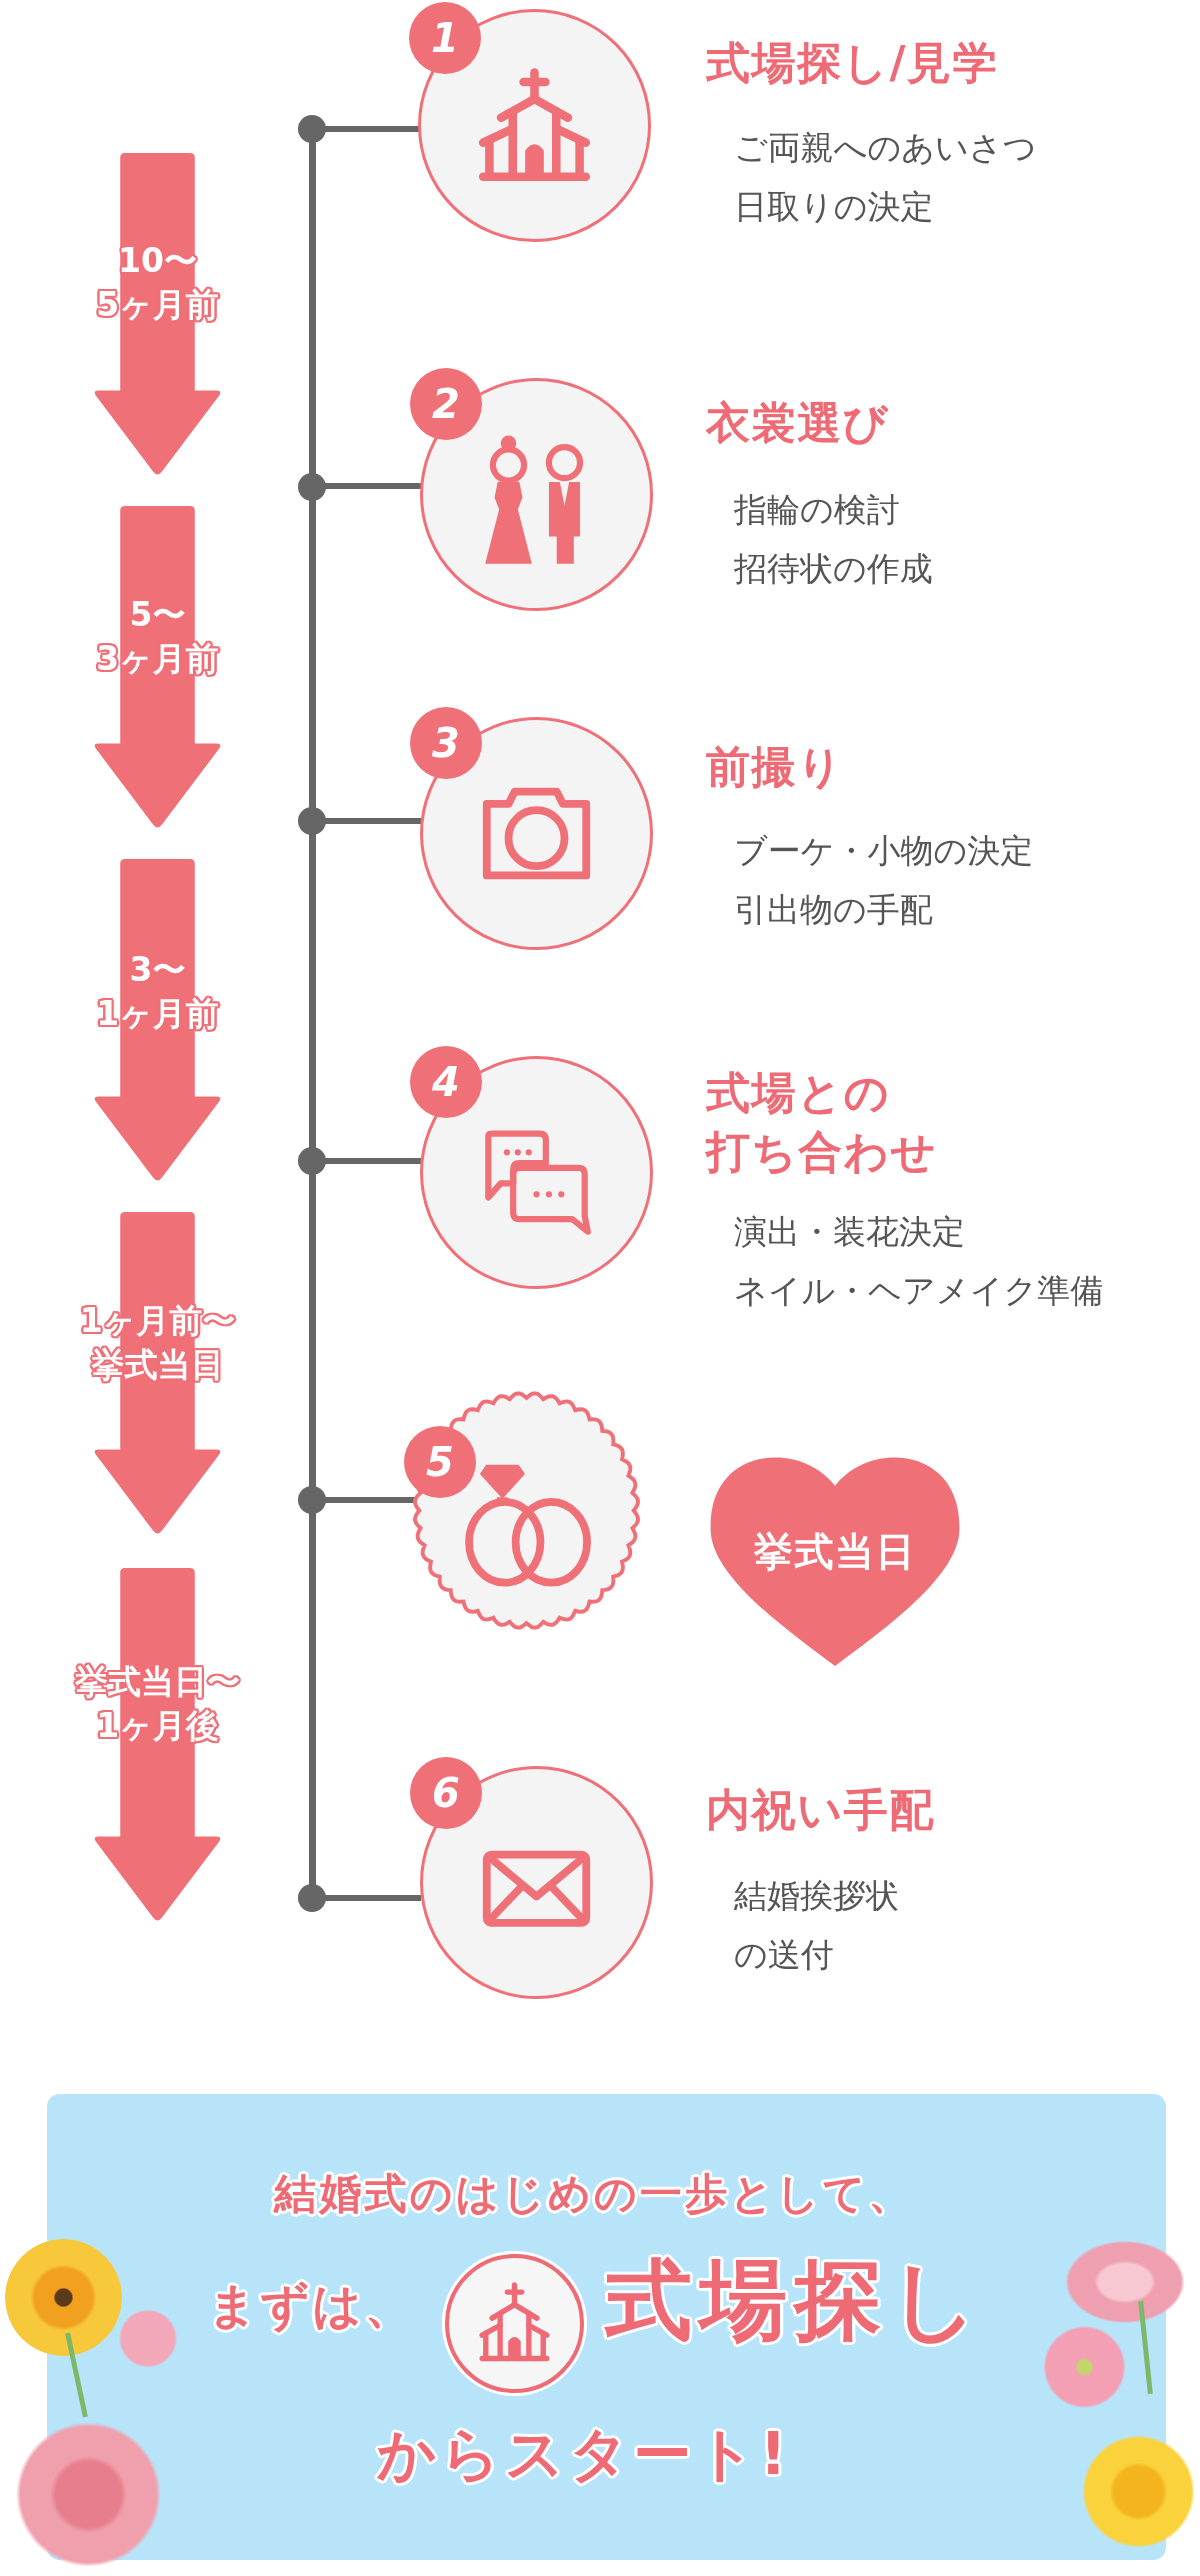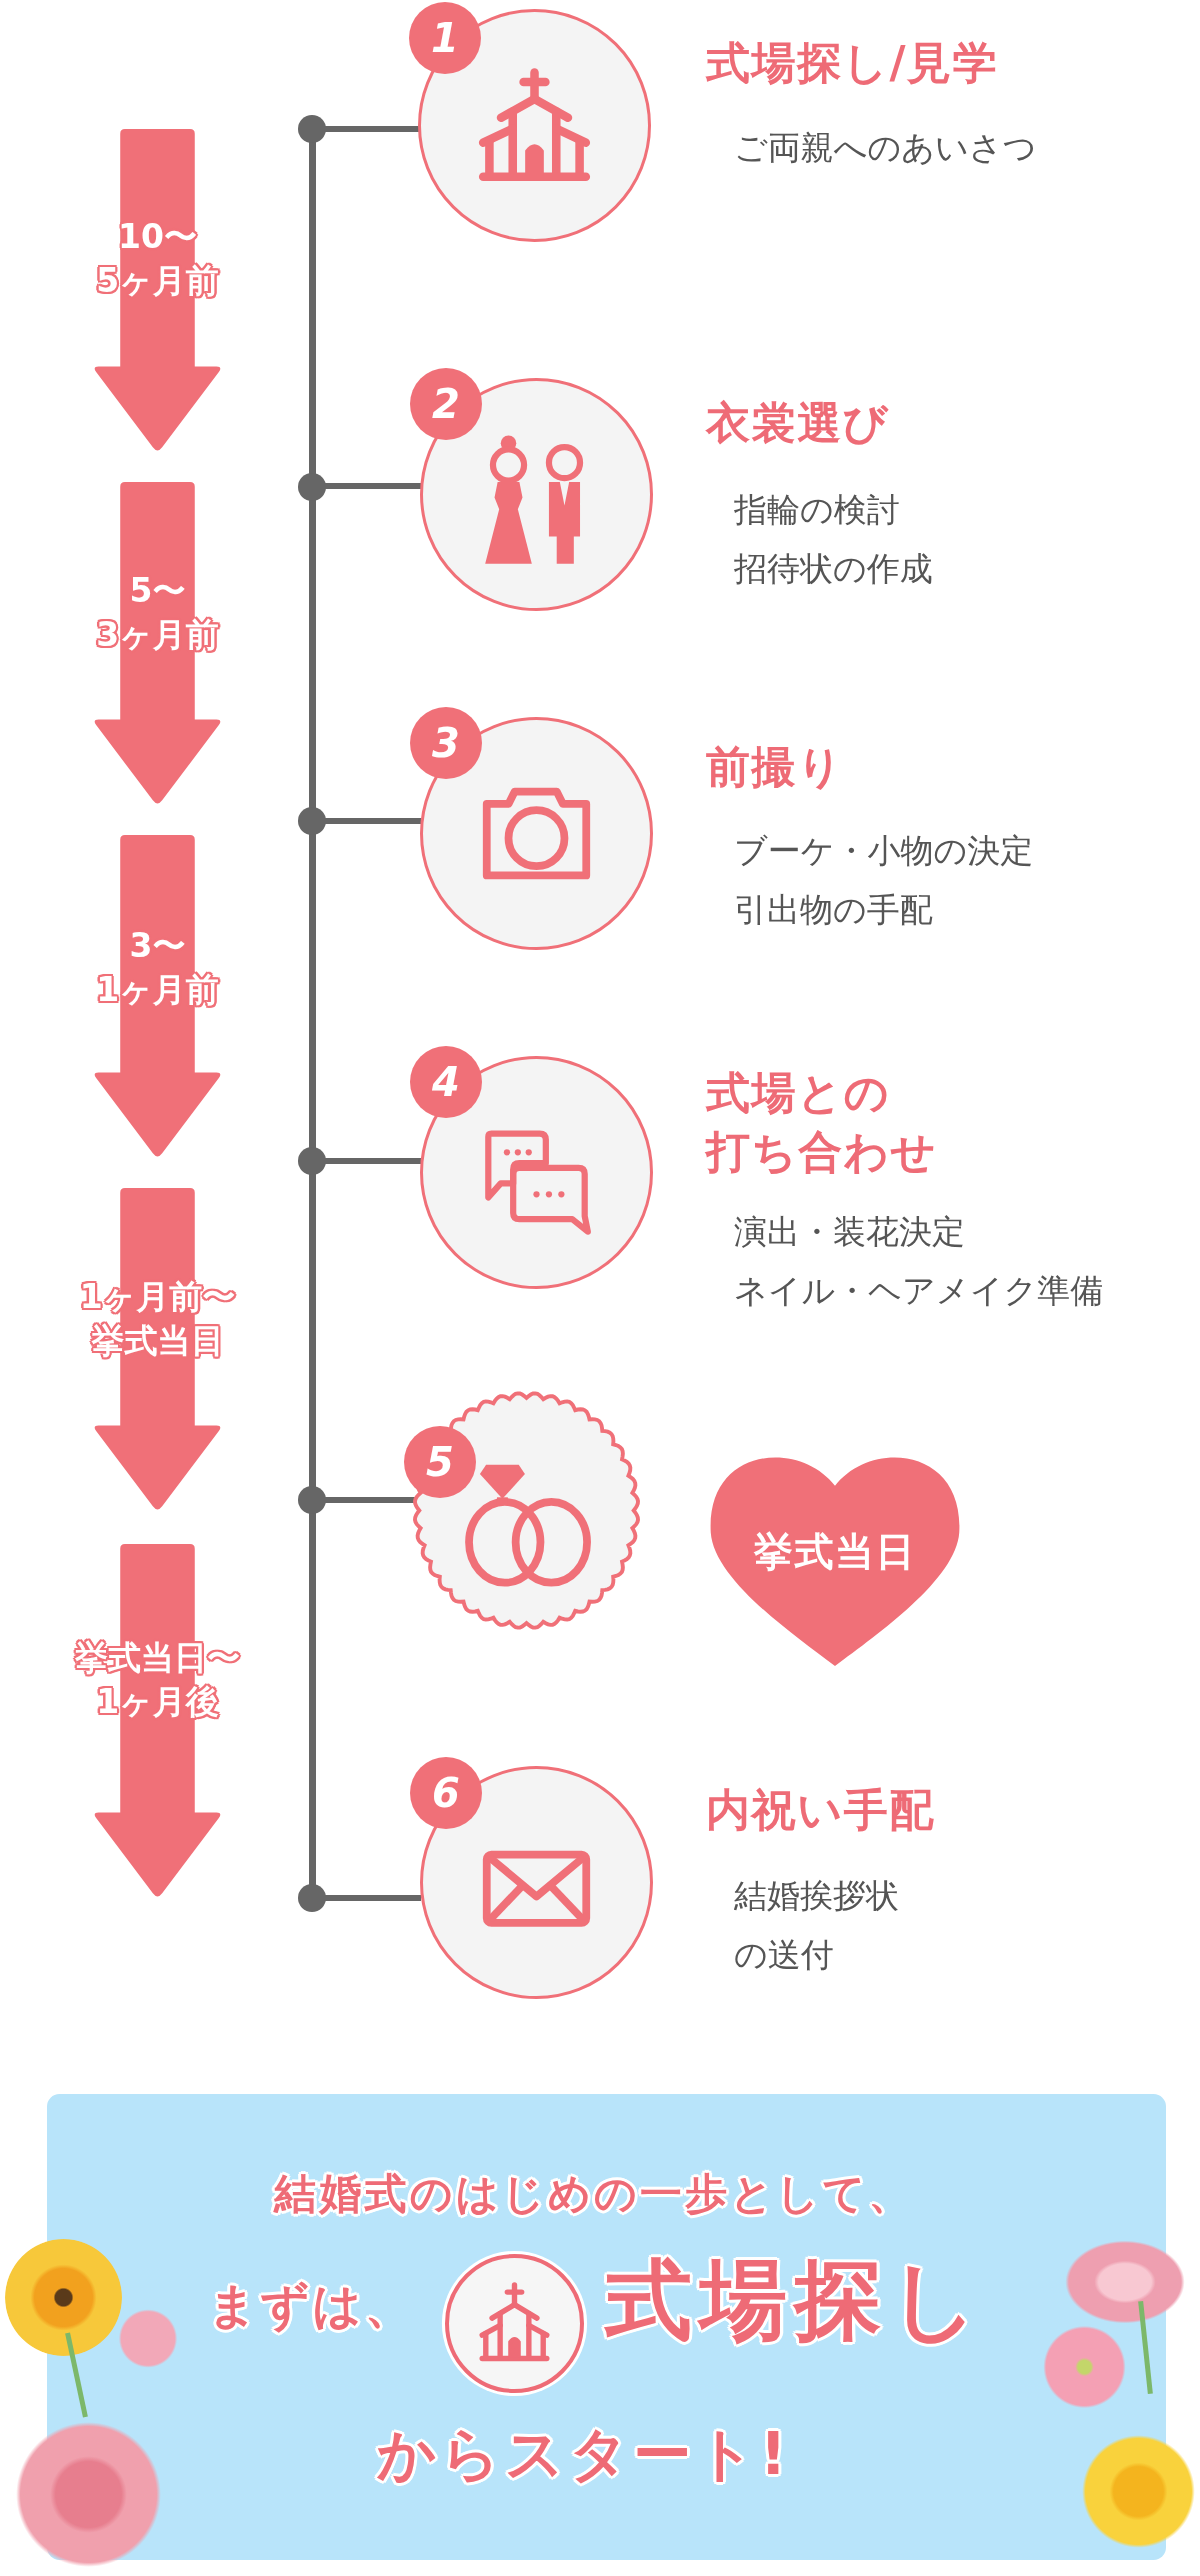--- a/index.html
+++ b/index.html
@@ -6,21 +6,21 @@
     body { width: 1200px; height: 2576px; position: relative; overflow: hidden;
            font-family: "DejaVu Sans", "Liberation Sans", sans-serif; }
     .abs { position: absolute; }
 
     
     .spine { position: absolute; left: 309px; top: 129px; width: 7px; height: 1769px; background: #666666; }
     .dot { position: absolute; width: 28px; height: 28px; border-radius: 50%; background: #666666; }
     .branch { position: absolute; height: 6.2px; background: #666666; }
 
     
-    .arrow { position: absolute; left: 92px; width: 131px; height: 323px; }
+    .arrow { position: absolute; left: 92px; width: 131px; height: 323px; margin-top: 24px; }
     .arrow svg { position: absolute; left: 0; top: 0; }
     .arrow-label { position: absolute; left: -31px; width: 193px; text-align: center;
       color: #ffffff; font-weight: bold; font-size: 33px; line-height: 44px;
       text-shadow: 0 0 2.3px #f07078, 1.6px 1.6px 0 #f07078, -1.6px -1.6px 0 #f07078, 1.6px -1.6px 0 #f07078, -1.6px 1.6px 0 #f07078,
                    2.3px 0 0 #f07078, -2.3px 0 0 #f07078, 0 2.3px 0 #f07078, 0 -2.3px 0 #f07078; }
 
     
     .step-circle { position: absolute; width: 227px; height: 227px; border-radius: 50%;
       border: 3.9px solid #f07078; background: #f4f4f4; }
     .step-circle.scalloped { border: none; background: transparent; }
@@ -137,20 +137,21 @@
     </g>
     <path d="M134 210 L134 178 Q146 162 158 178 L158 210 Z" fill="#f07078"></path>
   </svg>
 </div>
 <div class="badge" style="left:409px;top:1.6px">1</div>
 <div class="step-title" style="top:33px">
   <div>式場探し/見学</div>
 </div>
 <div class="step-body" style="top:118px">
   <div>ご両親へのあいさつ</div>
+  <div>日取りの決定</div>
 </div>
 
 <div class="step-circle" style="left:420px;top:378px">
   <svg class="step-icon" viewBox="0 0 292 292">
     <g fill="#f07078">
       <circle cx="110" cy="80" r="10"></circle>
       <circle cx="110" cy="108" r="20" fill="none" stroke="#f07078" stroke-width="8"></circle>
       <path d="M96 130 L124 130 L128 150 L122 165 L140 235 L80 235 L98 165 L92 150 Z"></path>
       <circle cx="182" cy="105" r="20" fill="none" stroke="#f07078" stroke-width="8"></circle>
       <path d="M162 130 L176 130 L182 160 L188 130 L202 130 L202 200 L194 200 L194 235 L172 235 L172 200 L162 200 Z"></path>

